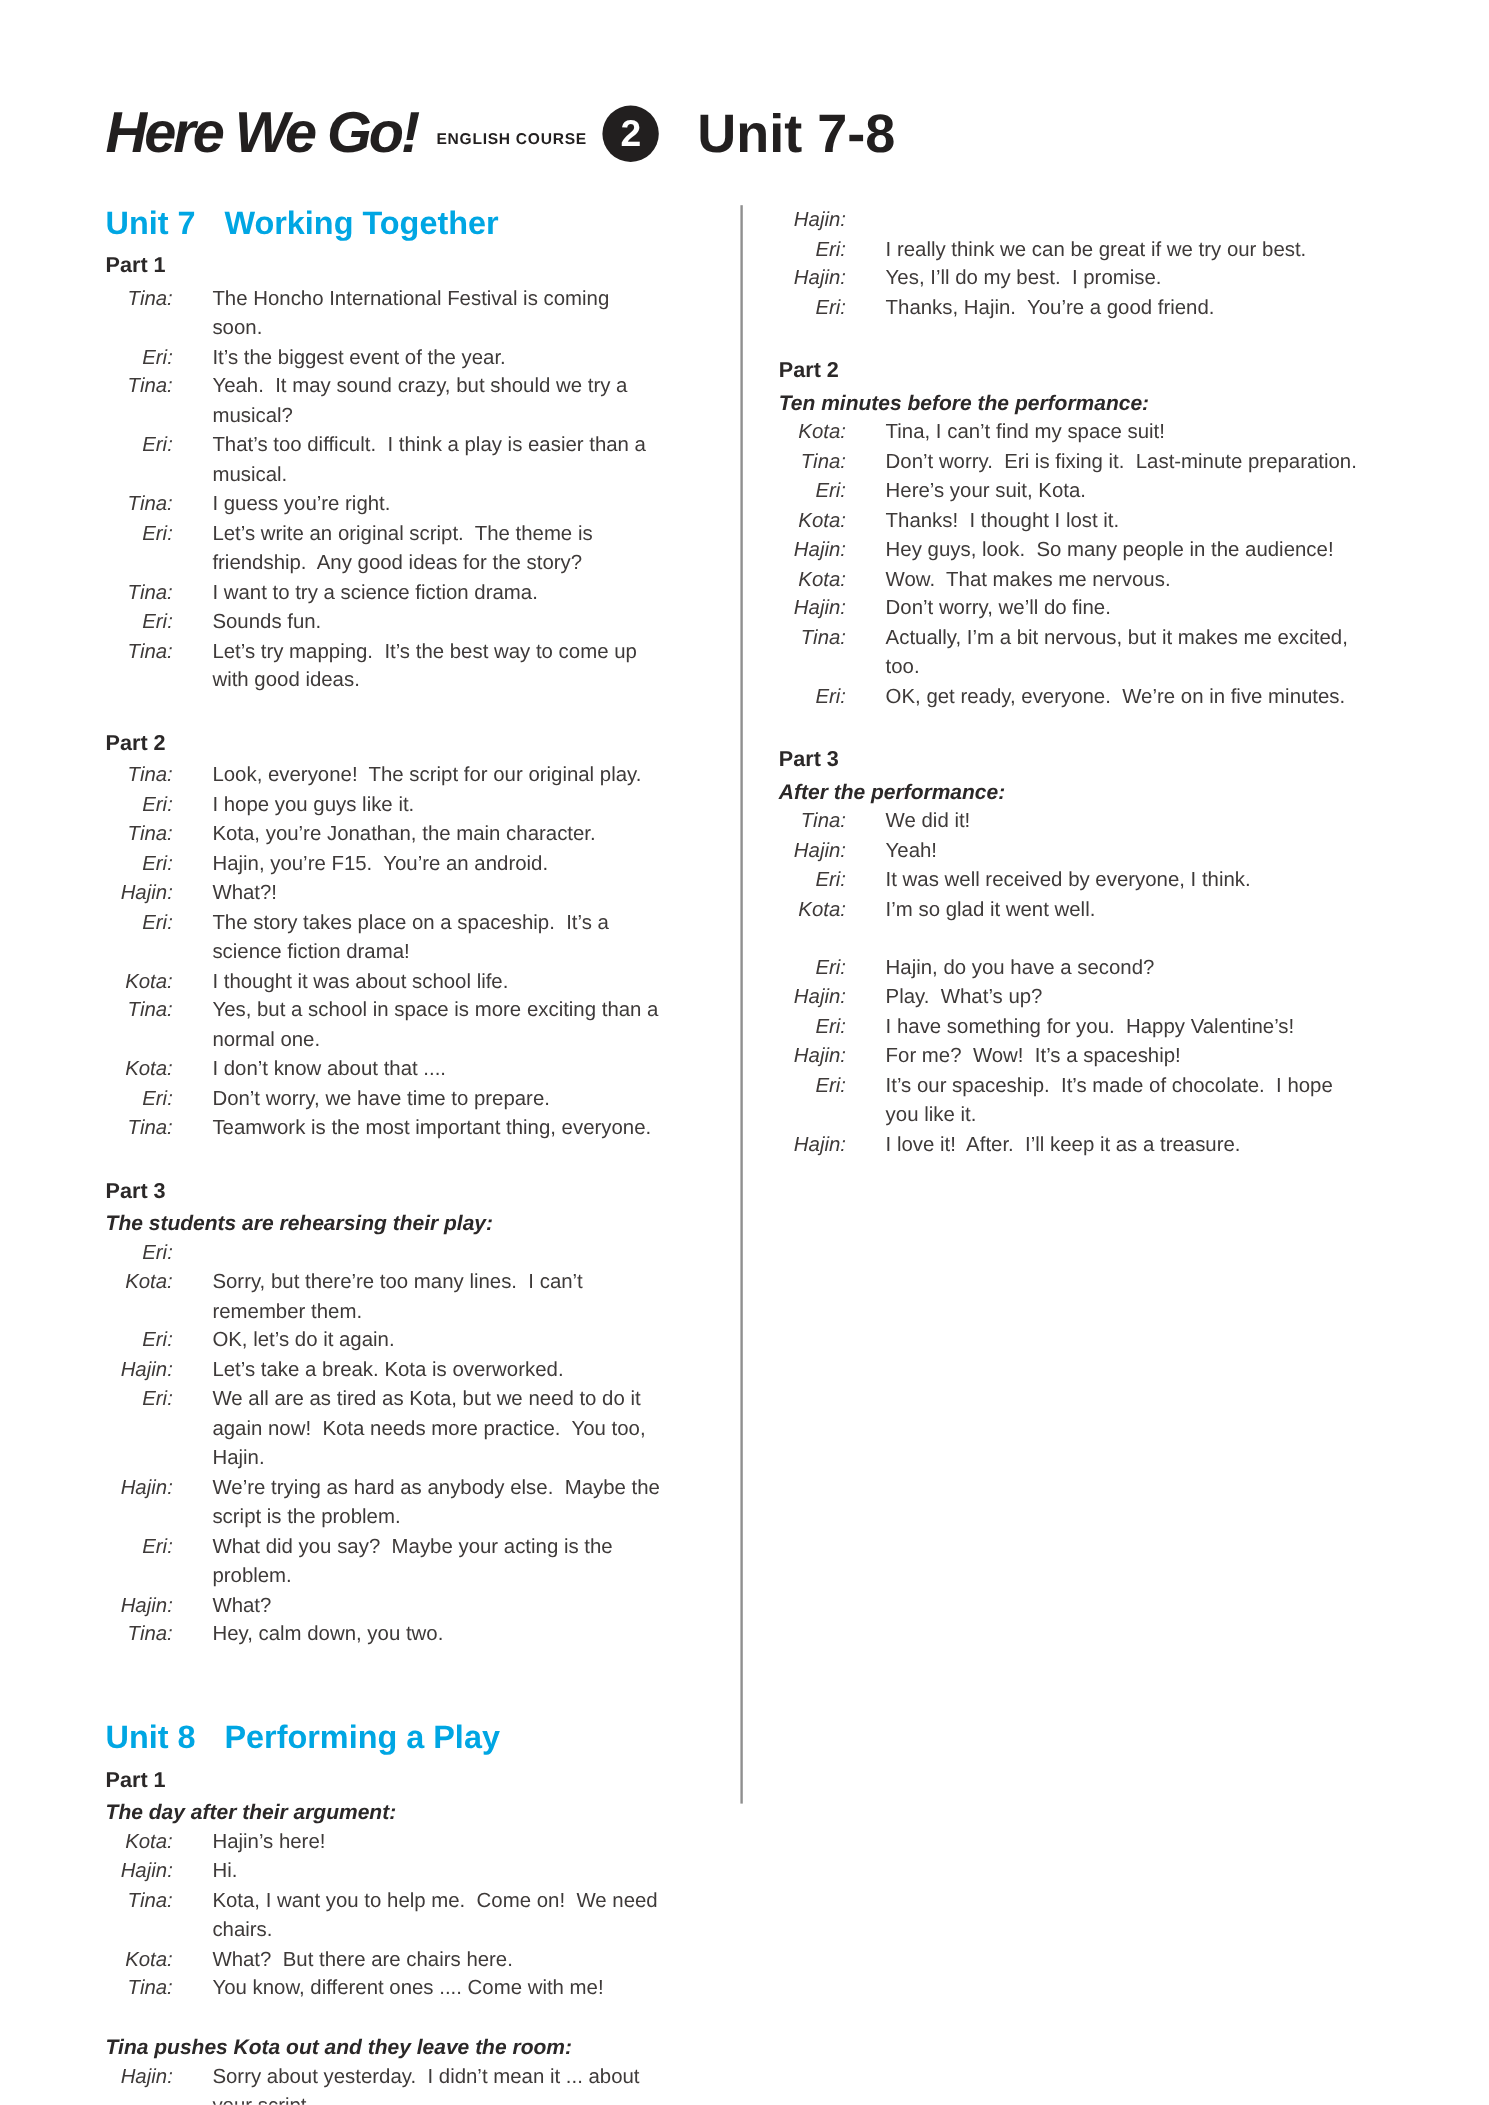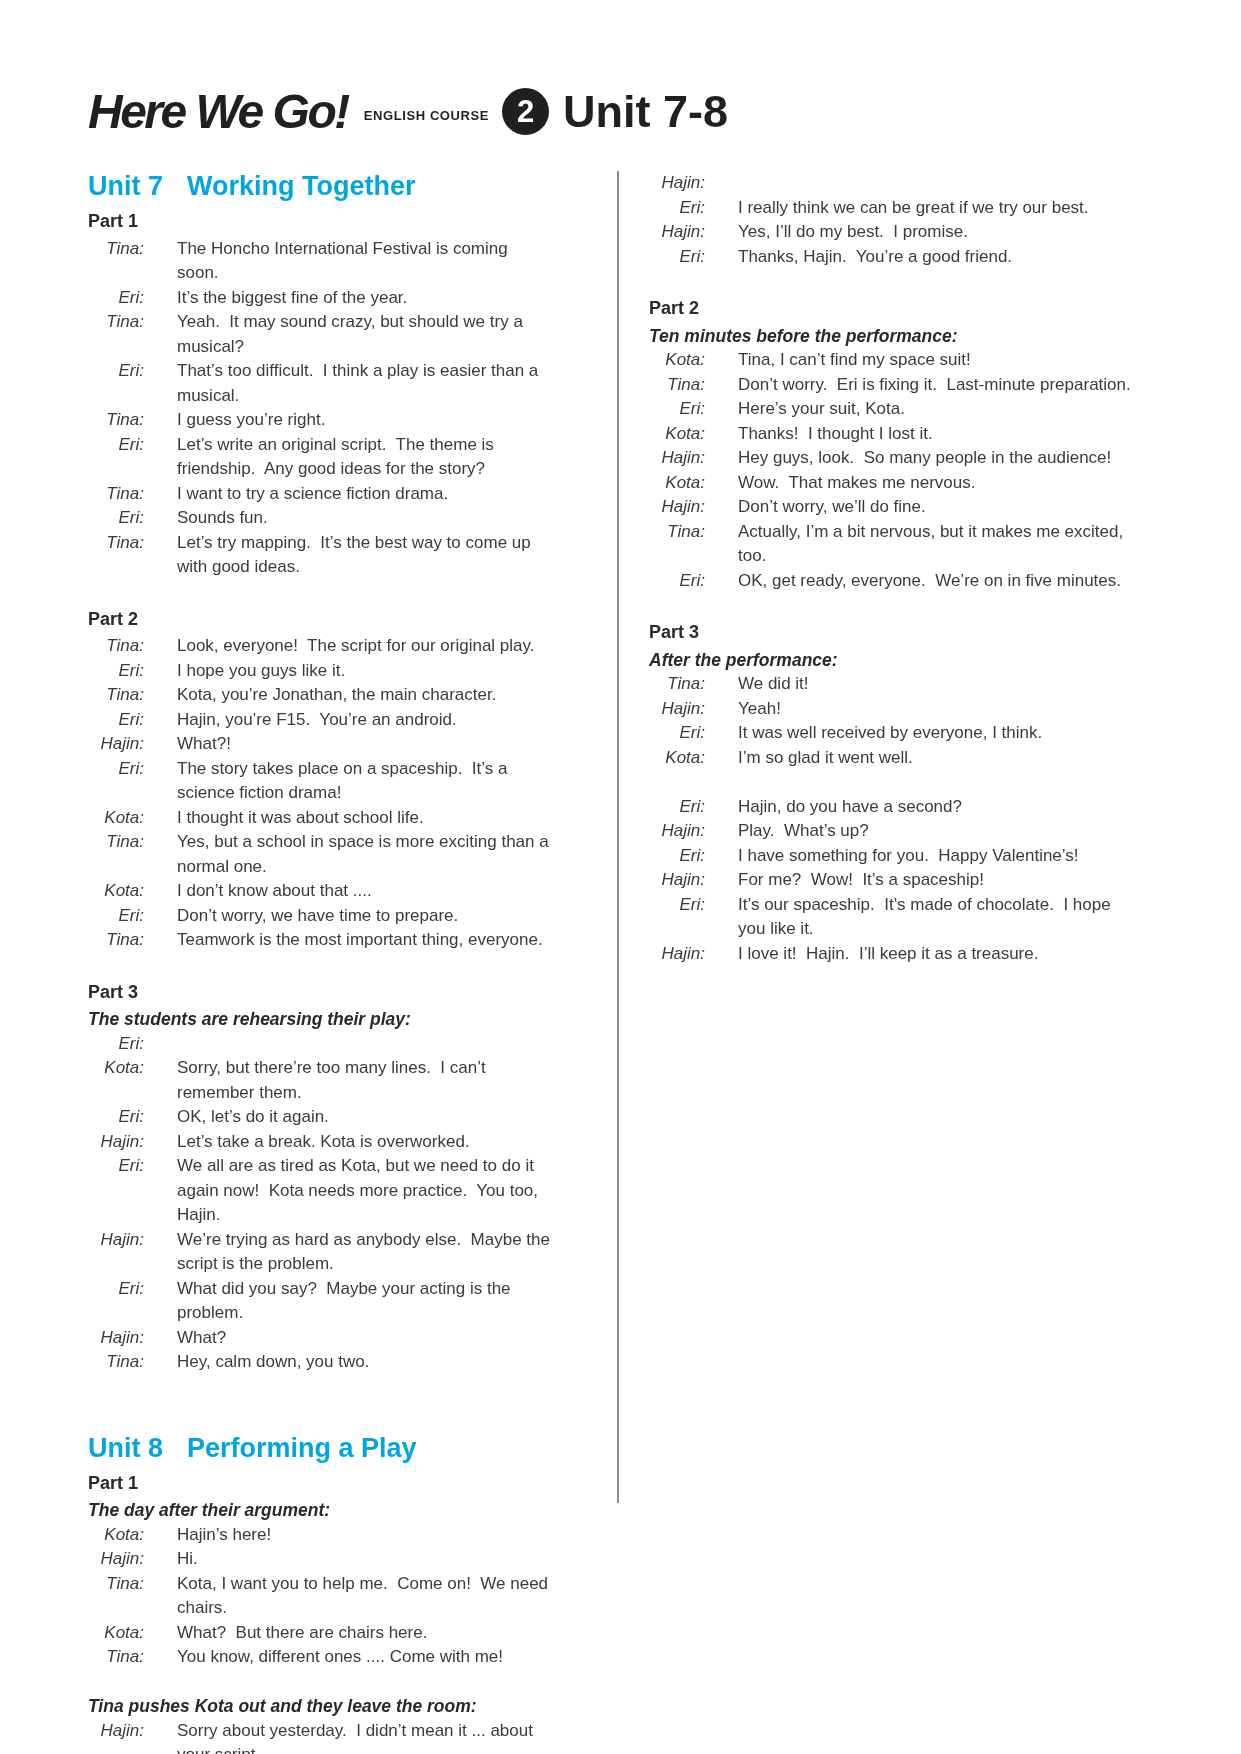--- a/index.html
+++ b/index.html
@@ -23,21 +23,21 @@
     color:var(--head-ink); margin-left:16px; margin-top:8px; white-space:nowrap;
   }
   .badge {
     width:47px; height:47px; border-radius:50%; background:var(--head-ink);
     color:#ffffff; font-size:31px; font-weight:bold;
     display:flex; align-items:center; justify-content:center;
     margin-left:13px; flex:none;
   }
   .title {
     font-size:45px; font-weight:bold; color:var(--head-ink);
-    margin:0 0 0 14px; white-space:nowrap;
+    margin:0 0 0 32px; white-space:nowrap;
   }
 
   
   .columns { display:flex; align-items:flex-start; padding:32px 0 0 88px; }
   .col { flex:none; }
   .col-left { width:465px; }
   .divider { flex:none; width:2px; height:1332px; background:#8f8f8f; margin-left:64px; }
   .col-right { width:482px; margin-left:30px; }
 
   
@@ -83,21 +83,21 @@
   <div class="columns">
     <div class="col col-left" id="col-left">
         <div class="unit-heading"><span class="unit-num">Unit 7</span><span class="unit-title">Working Together</span></div>
         <div class="part-label tight">Part 1</div>
         <div class="dialogue-line">
           <span class="speaker">Tina:</span>
           <span class="line-text">The Honcho International Festival is coming soon.</span>
         </div>
         <div class="dialogue-line">
           <span class="speaker">Eri:</span>
-          <span class="line-text">It’s the biggest fine of the year.</span>
+          <span class="line-text">It’s the biggest event of the year.</span>
         </div>
         <div class="dialogue-line">
           <span class="speaker">Tina:</span>
           <span class="line-text">Yeah.  It may sound crazy, but should we try a musical?</span>
         </div>
         <div class="dialogue-line">
           <span class="speaker">Eri:</span>
           <span class="line-text">That’s too difficult.  I think a play is easier than a musical.</span>
         </div>
         <div class="dialogue-line">
@@ -325,18 +325,18 @@
         <div class="dialogue-line">
           <span class="speaker">Hajin:</span>
           <span class="line-text">For me?  Wow!  It’s a spaceship!</span>
         </div>
         <div class="dialogue-line">
           <span class="speaker">Eri:</span>
           <span class="line-text">It’s our spaceship.  It’s made of chocolate.  I hope you like it.</span>
         </div>
         <div class="dialogue-line">
           <span class="speaker">Hajin:</span>
-          <span class="line-text">I love it!  Hajin.  I’ll keep it as a treasure.</span>
+          <span class="line-text">I love it!  After.  I’ll keep it as a treasure.</span>
         </div>
       </div>
   </div>
 
 </div>
 
 </body></html>

